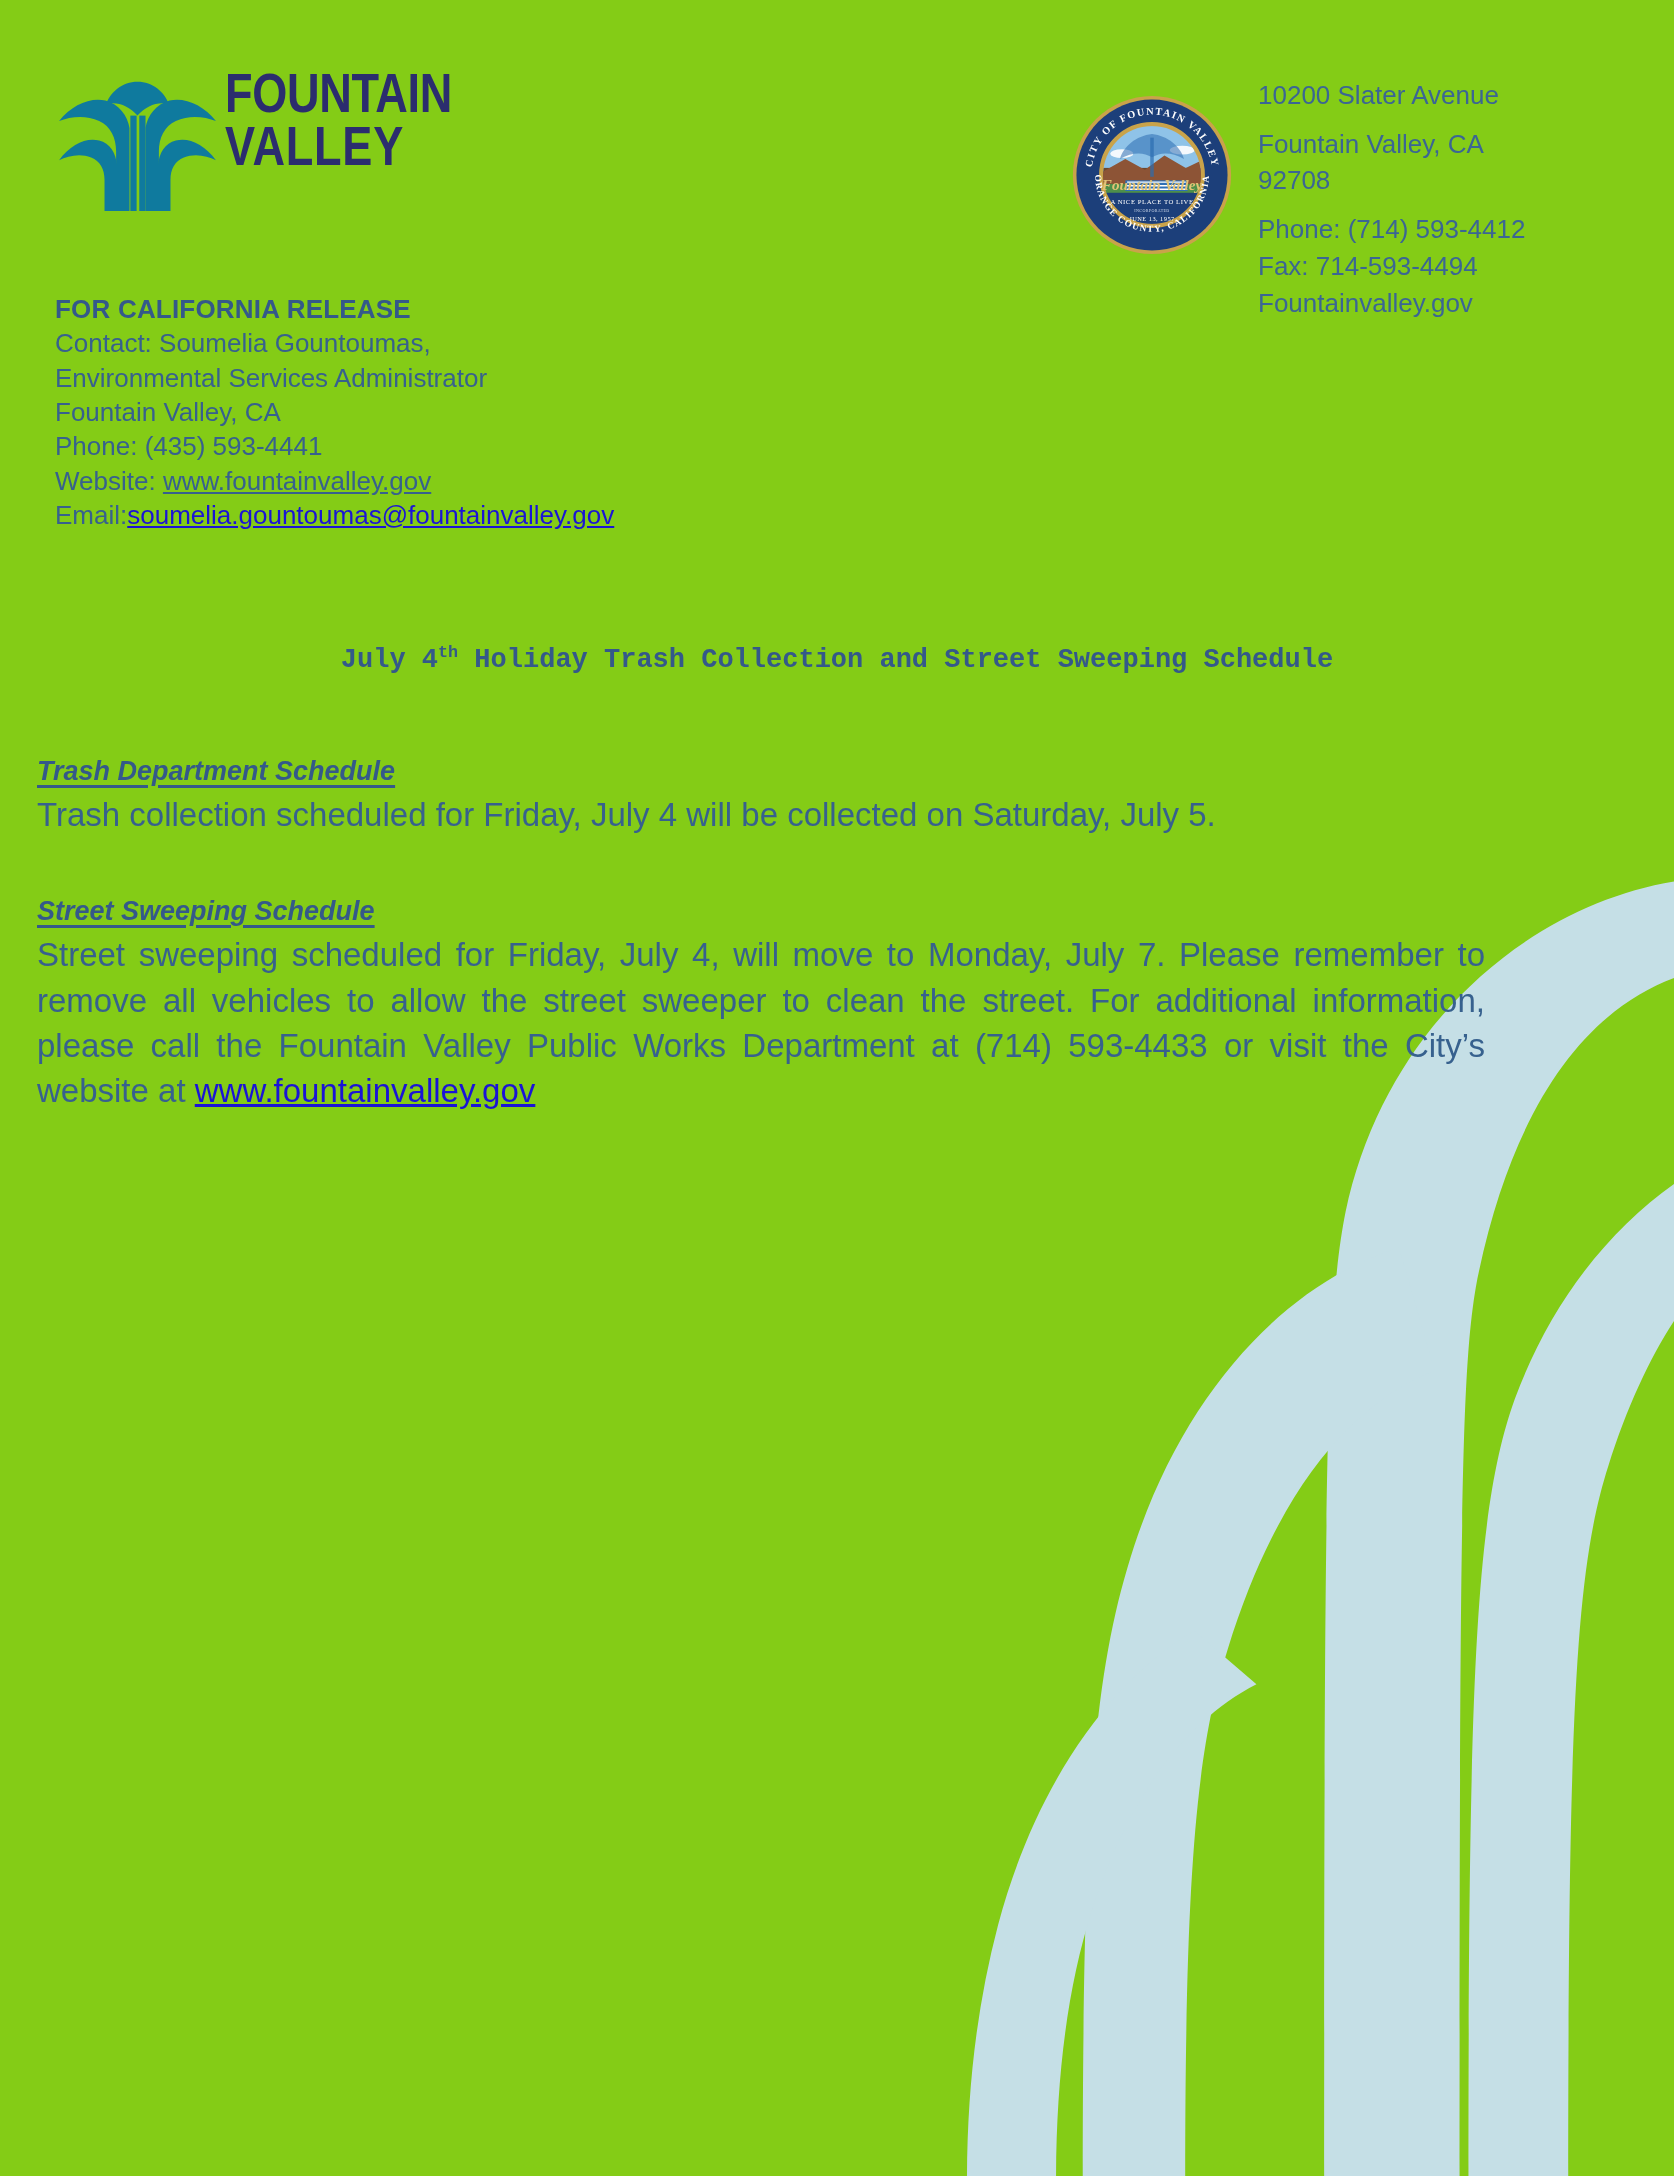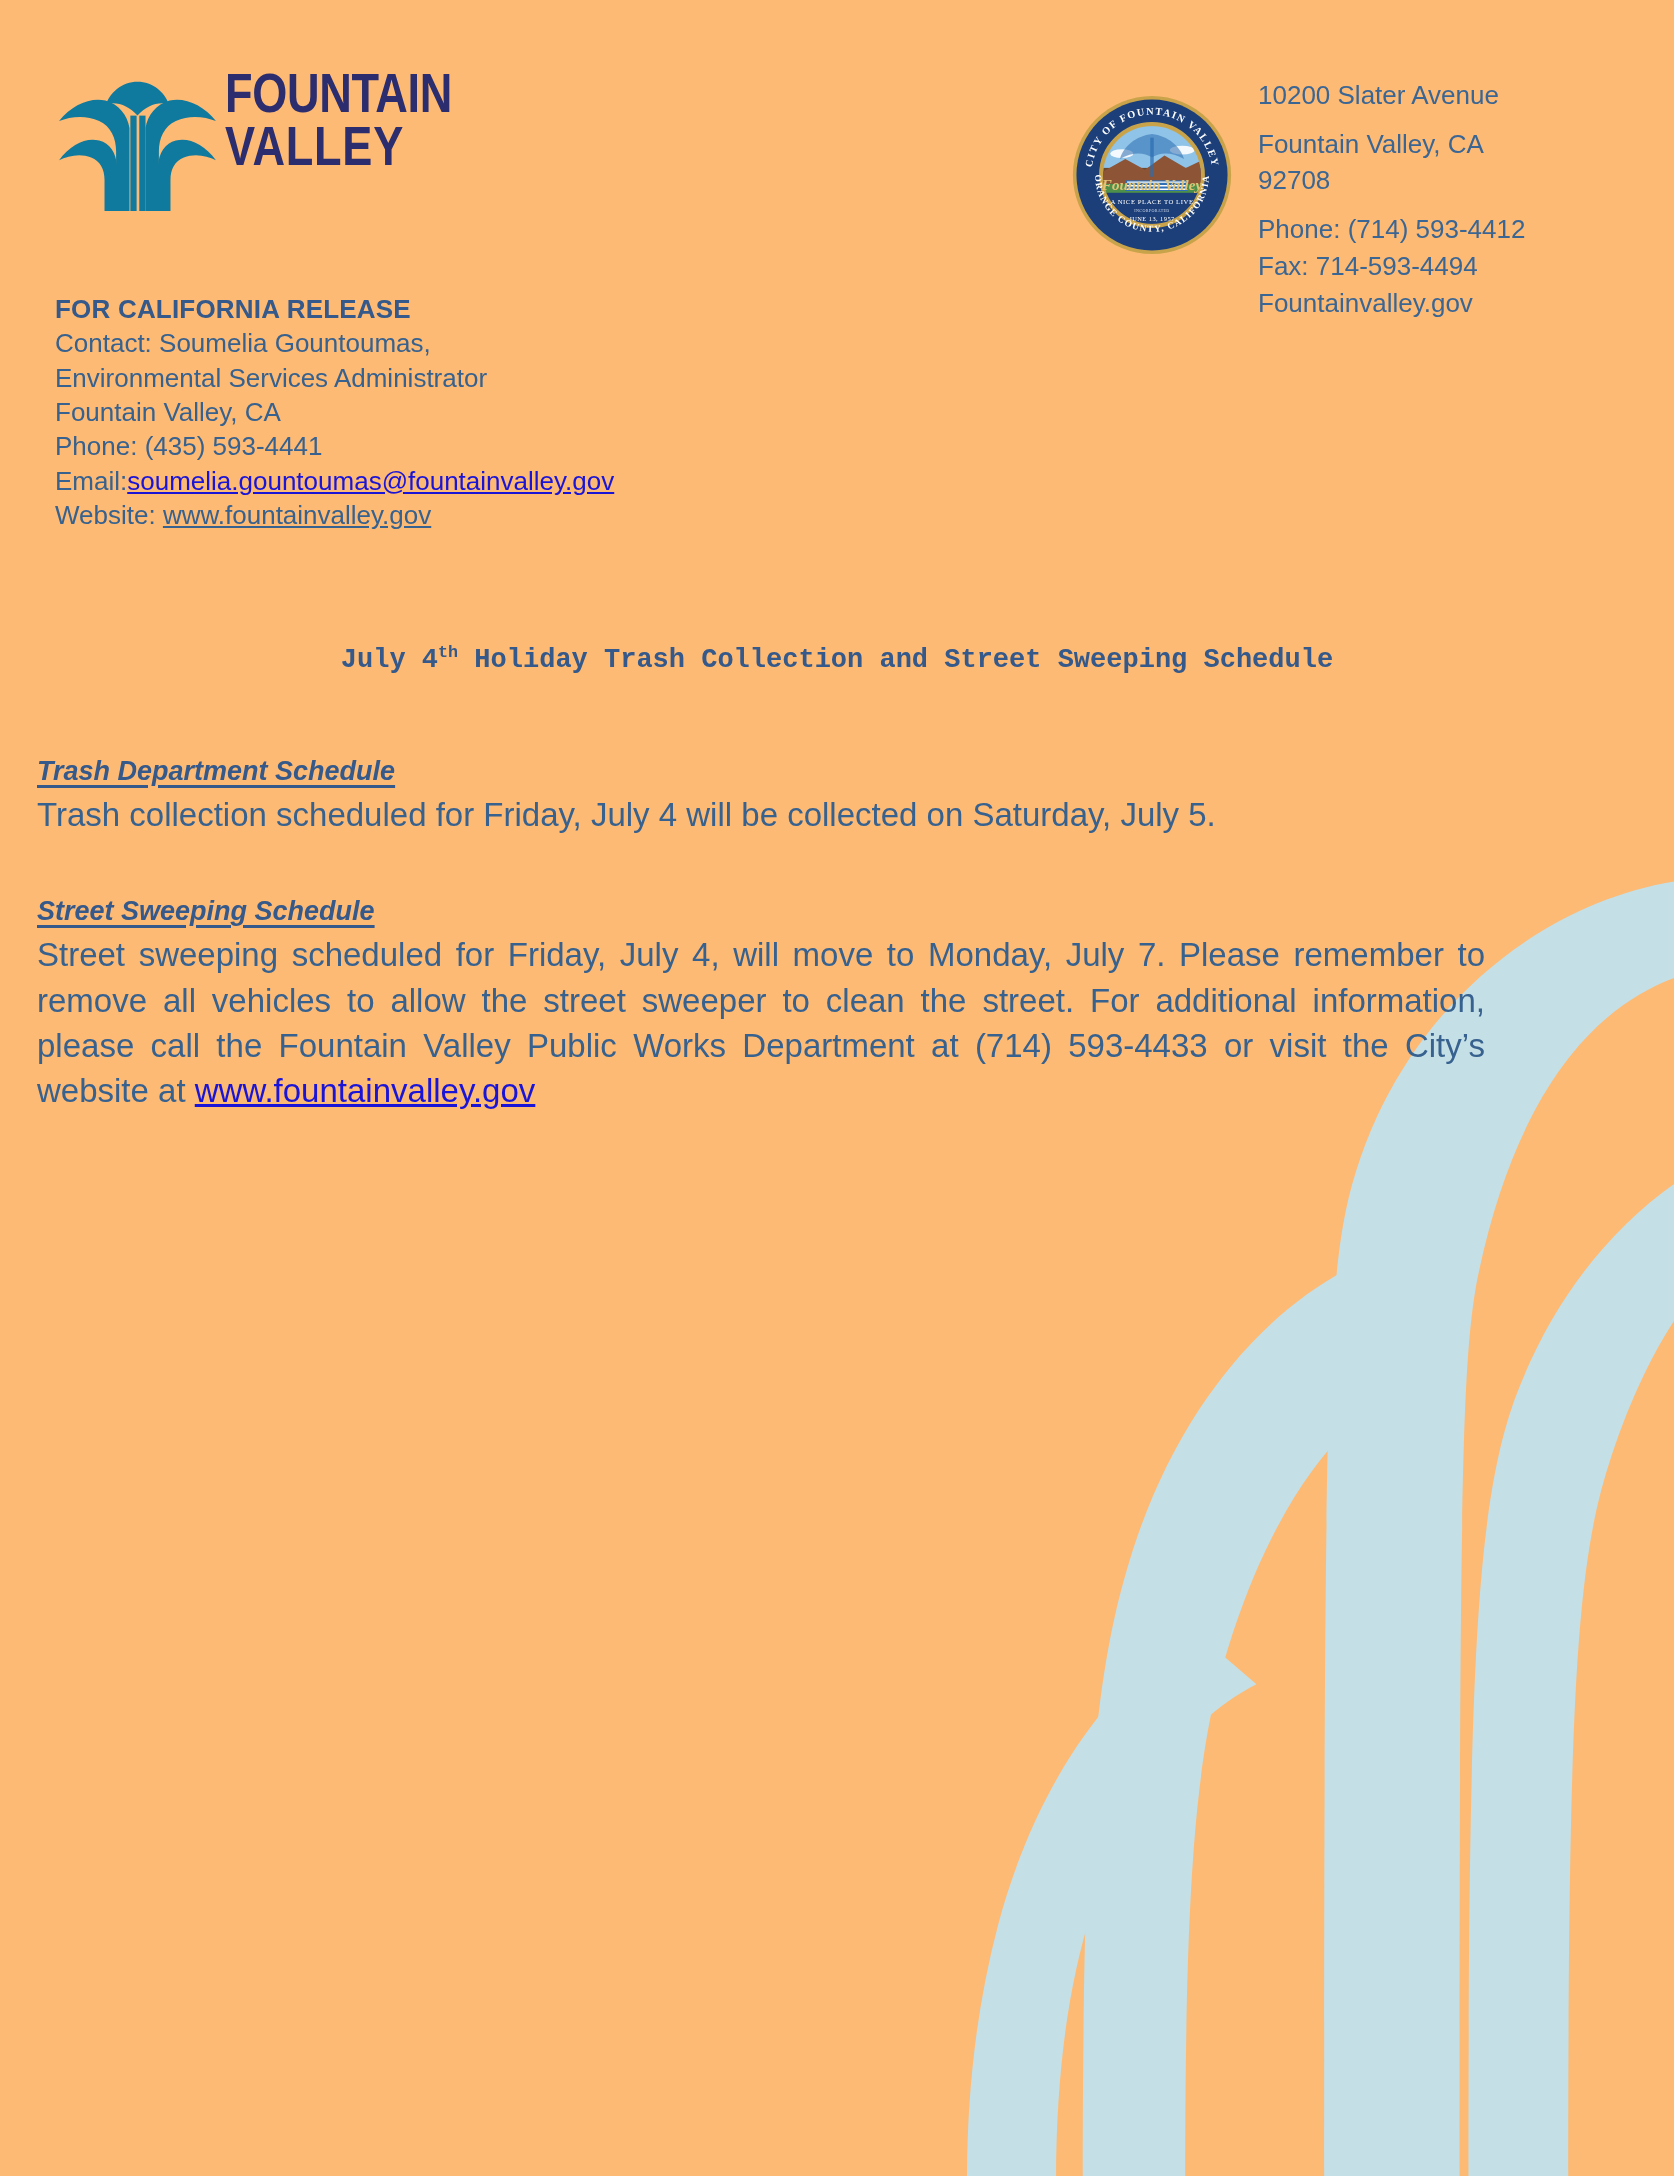--- a/index.html
+++ b/index.html
@@ -7,21 +7,21 @@
     padding: 0;
     background: #ffffff;
   }
   body {
     font-family: "Liberation Sans", sans-serif;
   }
   .page {
     position: relative;
     width: 1674px;
     height: 2176px;
-    background: #fdba74;
+    background: #84cc16;
     overflow: hidden;
   }
 
   
   .watermark {
     position: absolute;
     left: 900px;
     top: 829px;
     width: 802px;
     height: 1354px;
@@ -279,22 +279,22 @@
       </div>
     </div>
   </div>
 
   <div class="contact">
     <div class="hdr">FOR CALIFORNIA RELEASE</div>
     <div>Contact: Soumelia Gountoumas,</div>
     <div>Environmental Services Administrator</div>
     <div>Fountain Valley, CA</div>
     <div>Phone: (435) 593-4441</div>
+    <div><span>Website: </span><a class="plain" href="#">www.fountainvalley.gov</a></div>
     <div><span>Email:</span><a href="#">soumelia.gountoumas@fountainvalley.gov</a></div>
-    <div><span>Website: </span><a class="plain" href="#">www.fountainvalley.gov</a></div>
   </div>
 
   <div class="doc-title"><span>July 4</span><sup>th</sup><span> Holiday Trash Collection and Street Sweeping Schedule</span></div>
 
   <div class="section" id="sec-trash">
     <div class="sec-heading">Trash Department Schedule</div>
     <p class="sec-body">Trash collection scheduled for Friday, July 4 will be collected on Saturday, July 5.</p>
   </div>
 
   <div class="section" id="sec-sweep">

